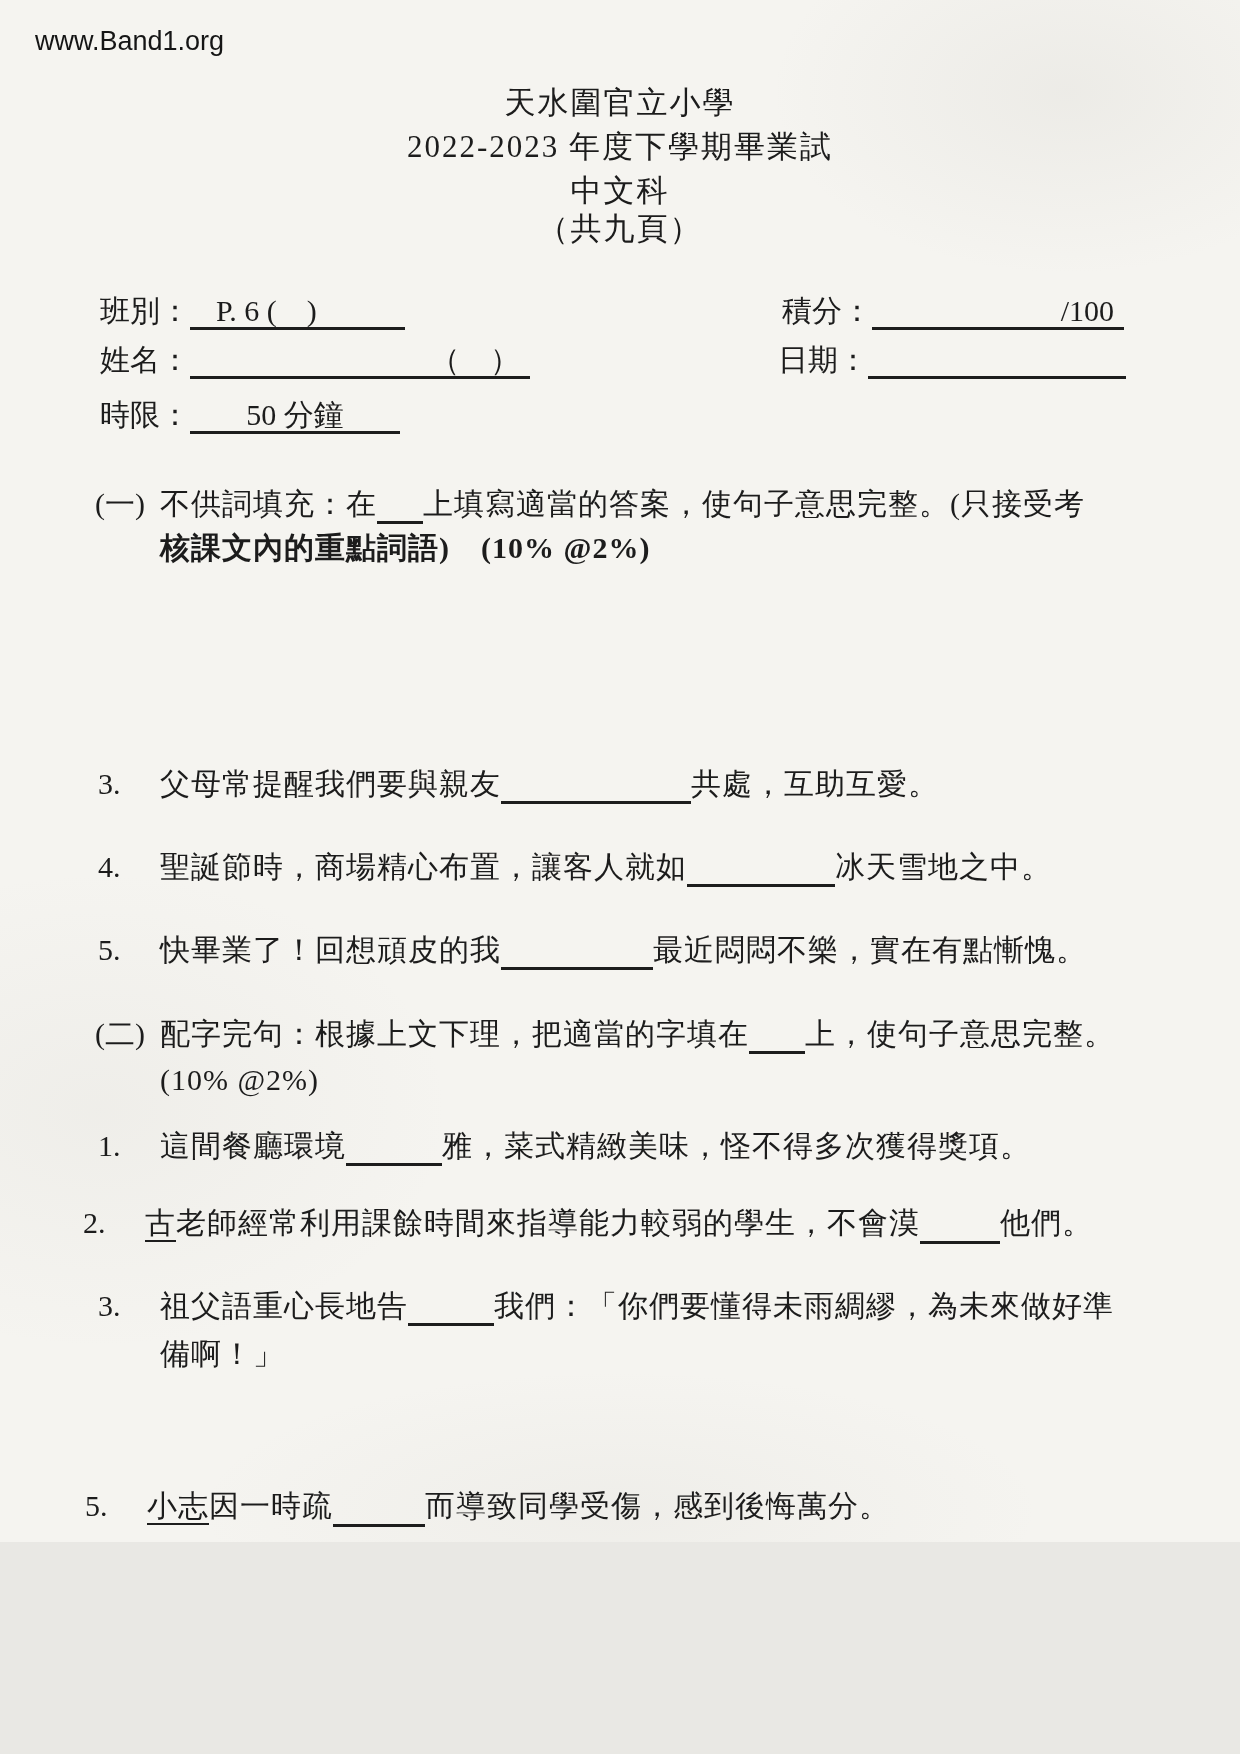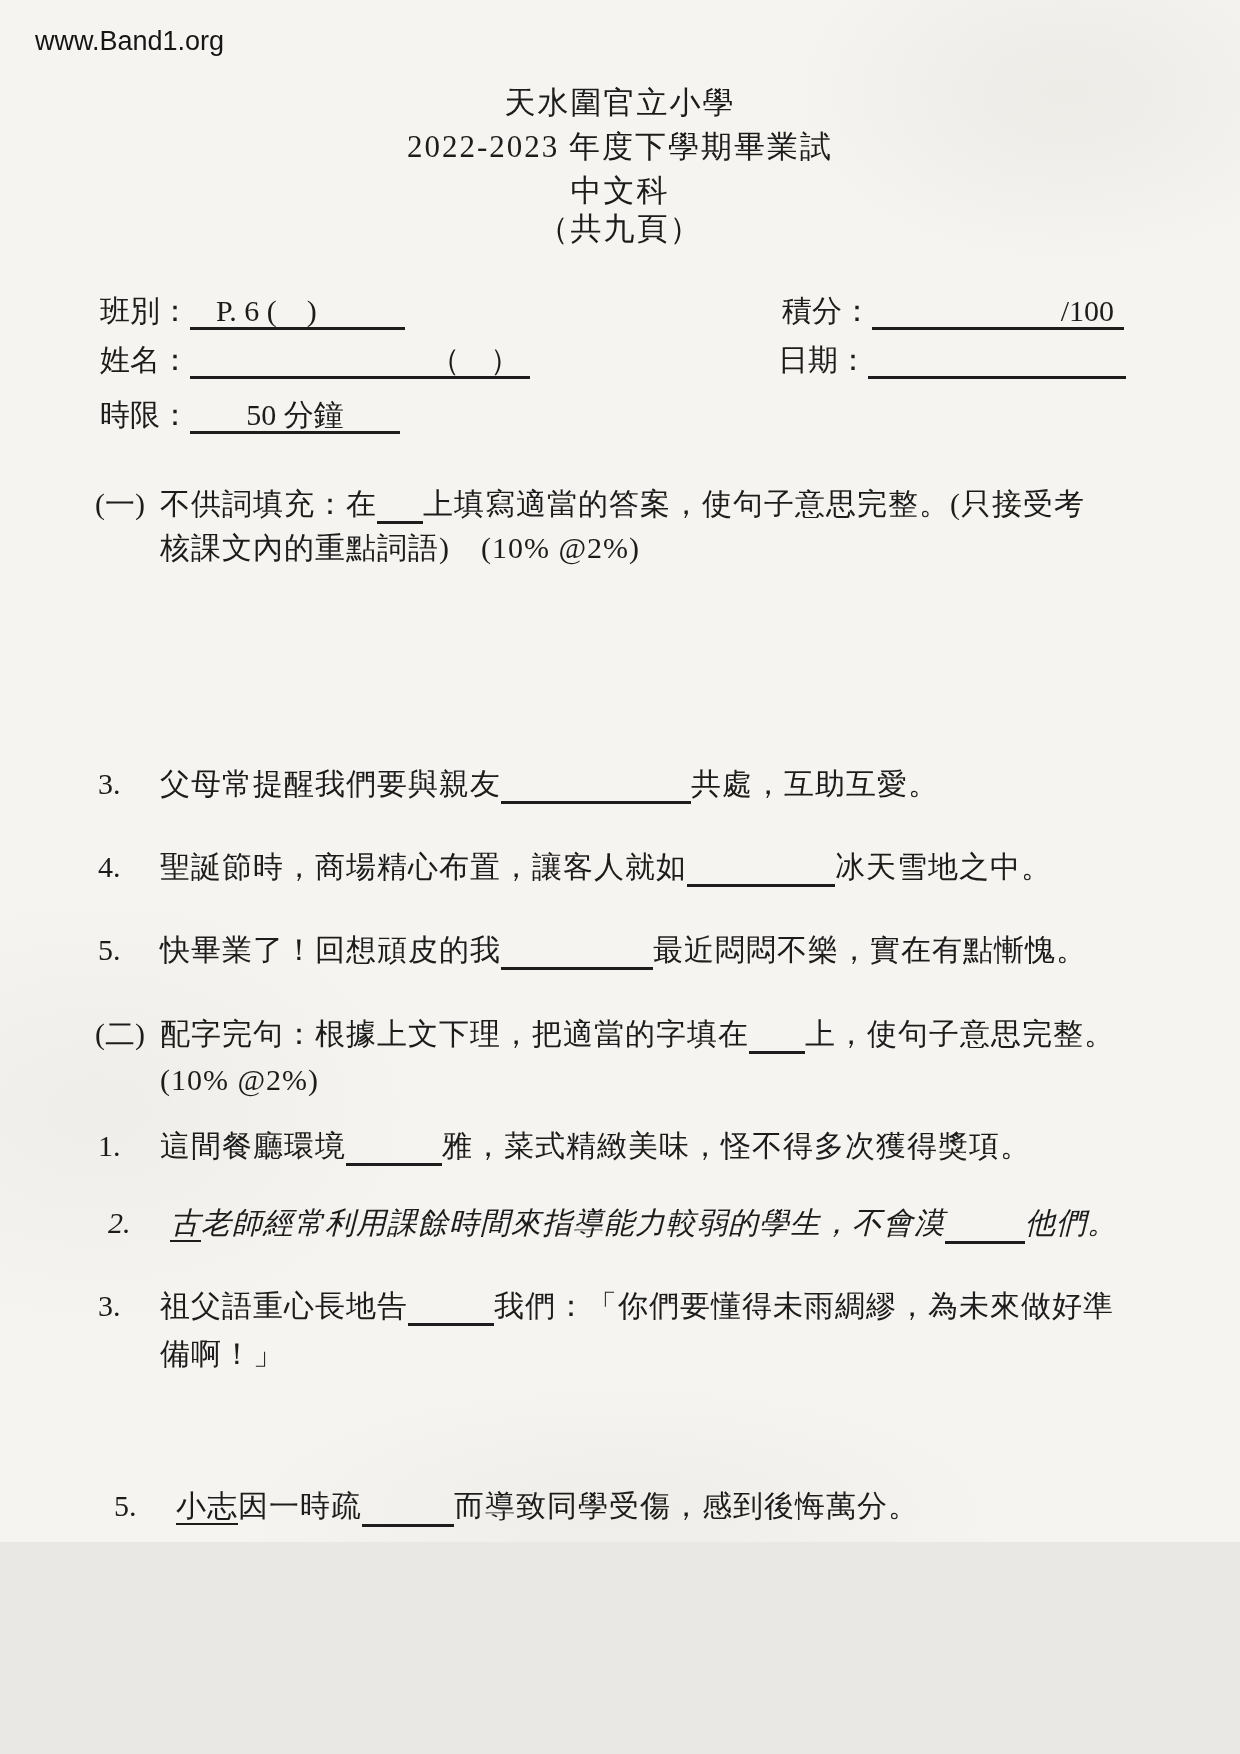--- a/index.html
+++ b/index.html
@@ -58,46 +58,46 @@
     <span>日期：</span><span class="ul" style="width:258px;"></span>
   </div>
 
   <div class="abs row" style="left:100px;top:396px;">
     <span>時限：</span><span class="ul center" style="width:210px;"><span>50 分鐘</span></span>
   </div>
 
   <div class="abs q" style="left:95px;top:484px;">
     <span class="secnum">(一)</span><span>不供詞填充：在</span><span class="blank" style="width:46px;"></span><span>上填寫適當的答案，使句子意思完整。(只接受考</span>
   </div>
-  <div class="abs q" style="left:160px;top:528px;">核課文內的重點詞語)　(10% @2%)</div>
+  <div class="abs q" style="left:160px;top:528px;font-weight:bold;">核課文內的重點詞語)　(10% @2%)</div>
 
   <div class="abs q" style="left:98px;top:764px;">
     <span class="qnum">3.</span><span class="uname"></span><span>父母常提醒我們要與親友</span><span class="blank" style="width:190px;"></span><span>共處，互助互愛。</span>
   </div>
   <div class="abs q" style="left:98px;top:847px;">
     <span class="qnum">4.</span><span class="uname"></span><span>聖誕節時，商場精心布置，讓客人就如</span><span class="blank" style="width:148px;"></span><span>冰天雪地之中。</span>
   </div>
   <div class="abs q" style="left:98px;top:930px;">
     <span class="qnum">5.</span><span class="uname"></span><span>快畢業了！回想頑皮的我</span><span class="blank" style="width:152px;"></span><span>最近悶悶不樂，實在有點慚愧。</span>
   </div>
 
   <div class="abs q" style="left:95px;top:1014px;">
     <span class="secnum">(二)</span><span>配字完句：根據上文下理，把適當的字填在</span><span class="blank" style="width:56px;"></span><span>上，使句子意思完整。</span>
   </div>
   <div class="abs q" style="left:160px;top:1060px;">(10% @2%)</div>
 
   <div class="abs q" style="left:98px;top:1126px;">
     <span class="qnum">1.</span><span class="uname"></span><span>這間餐廳環境</span><span class="blank" style="width:96px;"></span><span>雅，菜式精緻美味，怪不得多次獲得獎項。</span>
   </div>
-  <div class="abs q" style="left:108px;top:1203px;font-style:italic;">
+  <div class="abs q" style="left:83px;top:1203px;">
     <span class="qnum">2.</span><span class="uname">古</span><span>老師經常利用課餘時間來指導能力較弱的學生，不會漠</span><span class="blank" style="width:80px;"></span><span>他們。</span>
   </div>
   <div class="abs q" style="left:98px;top:1286px;">
     <span class="qnum">3.</span><span class="uname"></span><span>祖父語重心長地告</span><span class="blank" style="width:86px;"></span><span>我們：「你們要懂得未雨綢繆，為未來做好準</span>
   </div>
   <div class="abs q" style="left:160px;top:1334px;">備啊！」</div>
-  <div class="abs q" style="left:114px;top:1486px;">
+  <div class="abs q" style="left:85px;top:1486px;">
     <span class="qnum">5.</span><span class="uname">小志</span><span>因一時疏</span><span class="blank" style="width:92px;"></span><span>而導致同學受傷，感到後悔萬分。</span>
   </div>
 
   <div class="abs footer" style="top:1552px;">第一頁</div>
 
 </div>
 
 </body></html>

